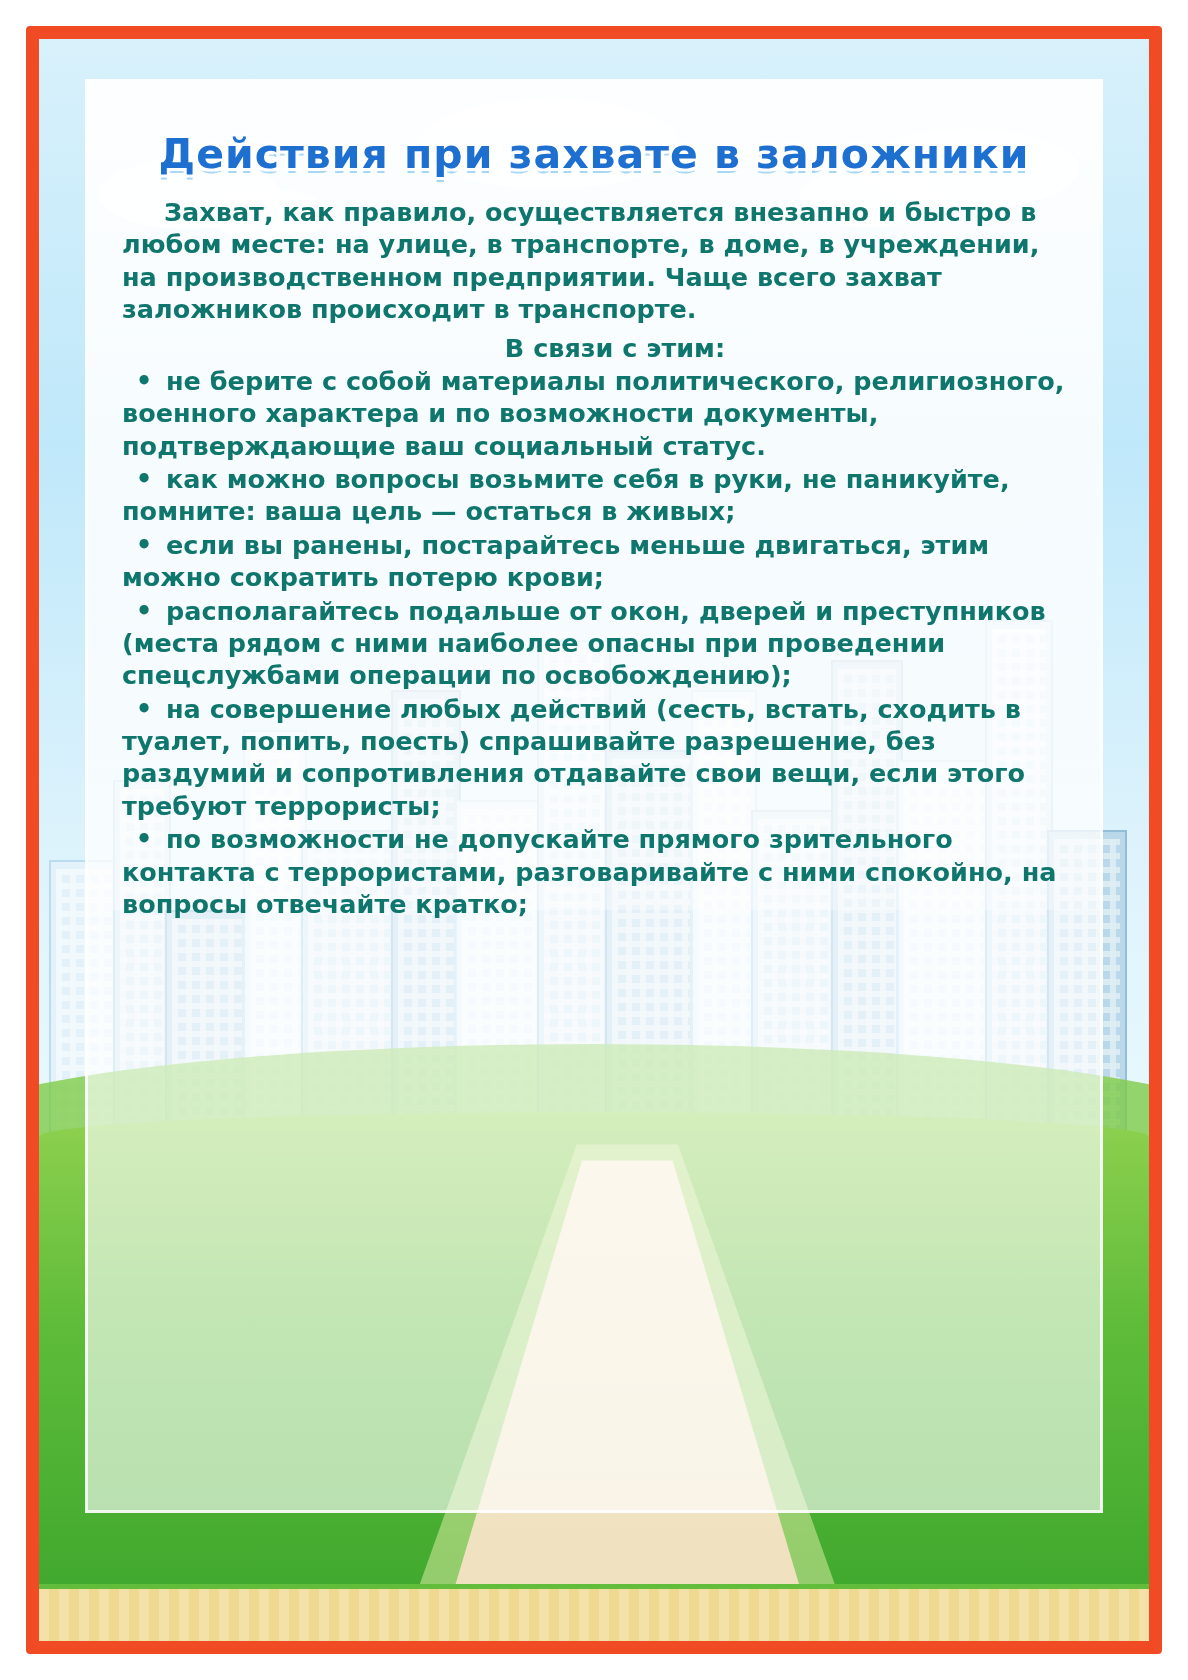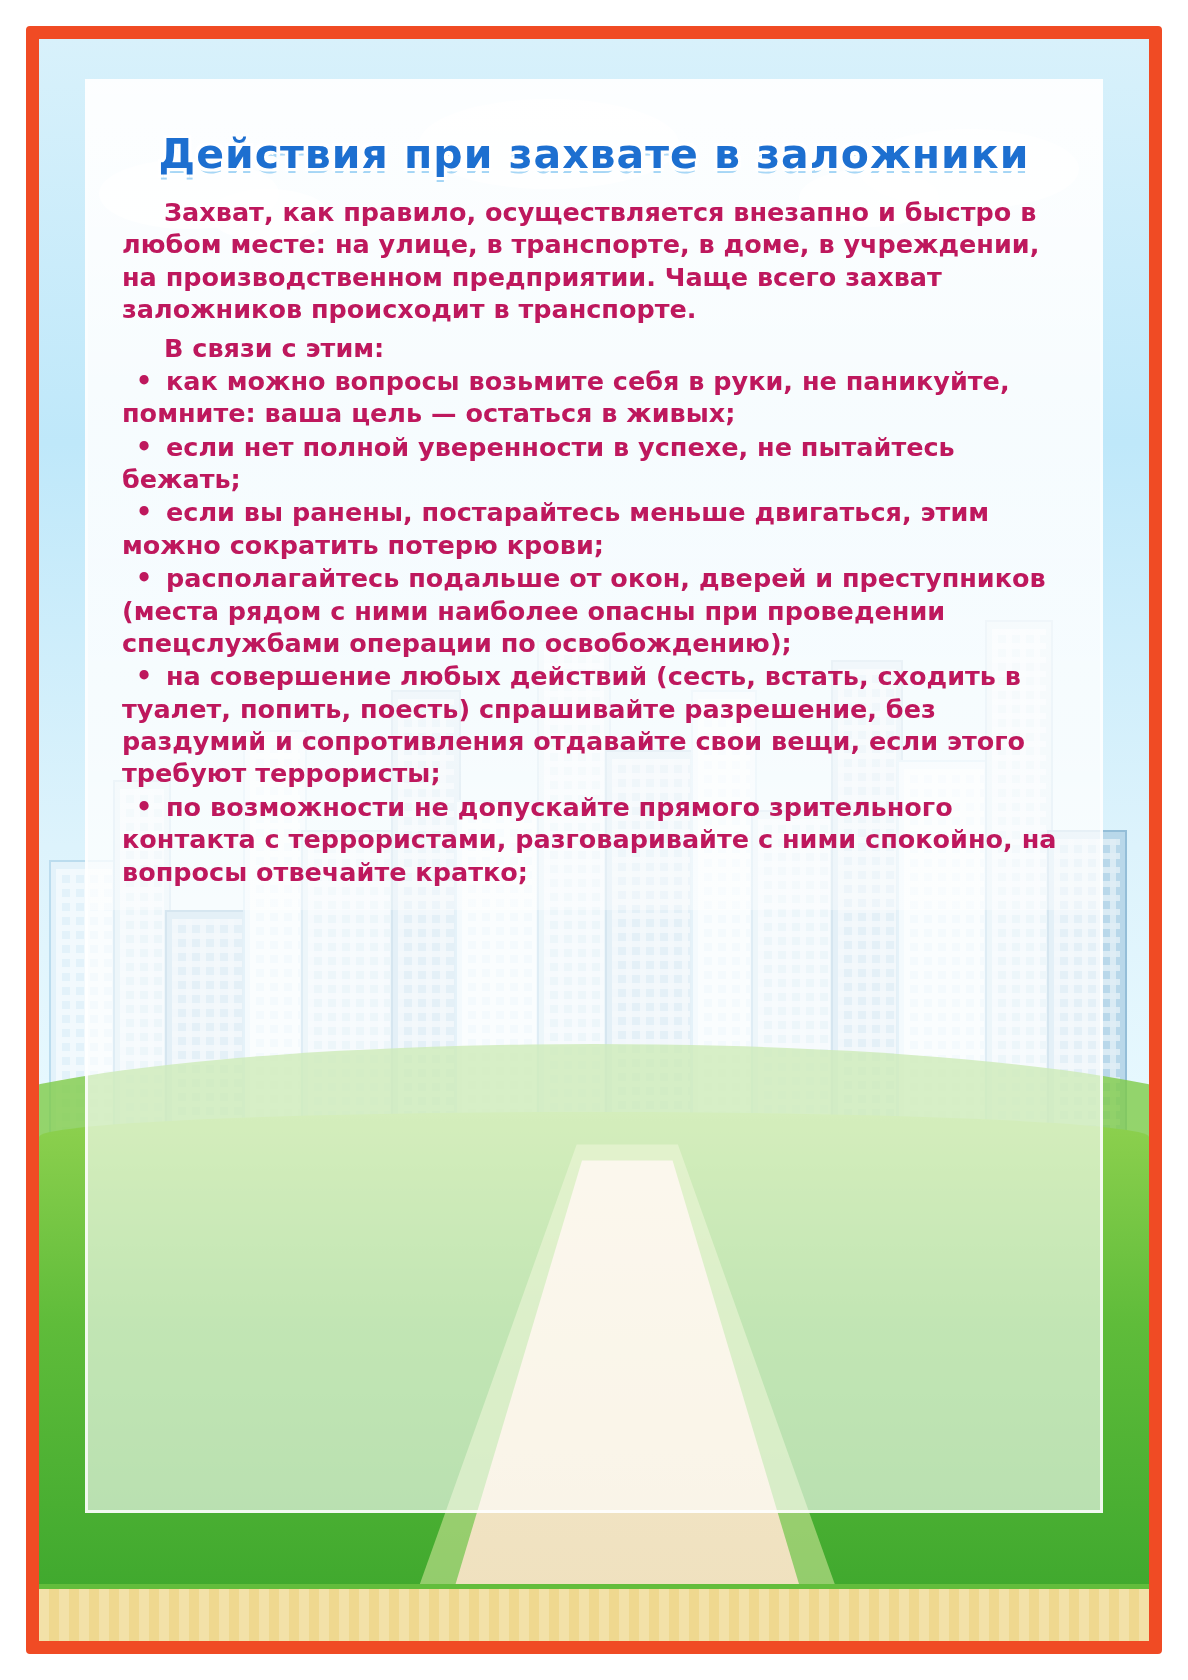--- a/index.html
+++ b/index.html
@@ -180,30 +180,31 @@
     white-space: nowrap;
   }
 
   
   .body-text {
     position: relative;
     font-family: "DejaVu Sans", sans-serif;
     font-weight: bold;
     font-size: 25.5px;
     line-height: 1.27;
-    color: #be185d;
+    color: #0f766e;
     text-align: left;
   }
   .para {
     margin: 0 0 1px 0;
     text-indent: 42px;
   }
   .lead-line {
     margin: 6px 0 1px 0;
     text-indent: 42px;
+    text-align: center;
   }
   .bullet {
     margin: 0 0 1px 0;
     padding-left: 0;
     position: relative;
     text-indent: 0;
   }
   .bullet .dot {
     display: inline-block;
     width: 44px;
@@ -259,24 +260,24 @@
         <span class="title">Действия при захвате в заложники</span>
       </div>
 
       <div class="body-text">
 
         <p class="para">Захват, как правило, осуществляется внезапно и быстро в любом месте: на улице, в транспорте, в доме, в учреждении, на производственном предприятии. Чаще всего захват заложников происходит в транспорте.</p>
 
         <p class="lead-line">В связи с этим:</p>
 
         <p class="bullet">
+          <span class="dot">•</span><span class="btext">не берите с собой материалы политического, религиозного, военного характера и по возможности документы, подтверждающие ваш социальный статус.</span>
+        </p>
+        <p class="bullet">
           <span class="dot">•</span><span class="btext">как можно вопросы возьмите себя в руки, не паникуйте, помните: ваша цель — остаться в живых;</span>
-        </p>
-        <p class="bullet">
-          <span class="dot">•</span><span class="btext">если нет полной уверенности в успехе, не пытайтесь бежать;</span>
         </p>
         <p class="bullet">
           <span class="dot">•</span><span class="btext">если вы ранены, постарайтесь меньше двигаться, этим можно сократить потерю крови;</span>
         </p>
         <p class="bullet">
           <span class="dot">•</span><span class="btext">располагайтесь подальше от окон, дверей и преступников (места рядом с ними наиболее опасны при проведении спецслужбами операции по освобождению);</span>
         </p>
         <p class="bullet">
           <span class="dot">•</span><span class="btext">на совершение любых действий (сесть, встать, сходить в туалет, попить, поесть) спрашивайте разрешение, без раздумий и сопротивления отдавайте свои вещи, если этого требуют террористы;</span>
         </p>

